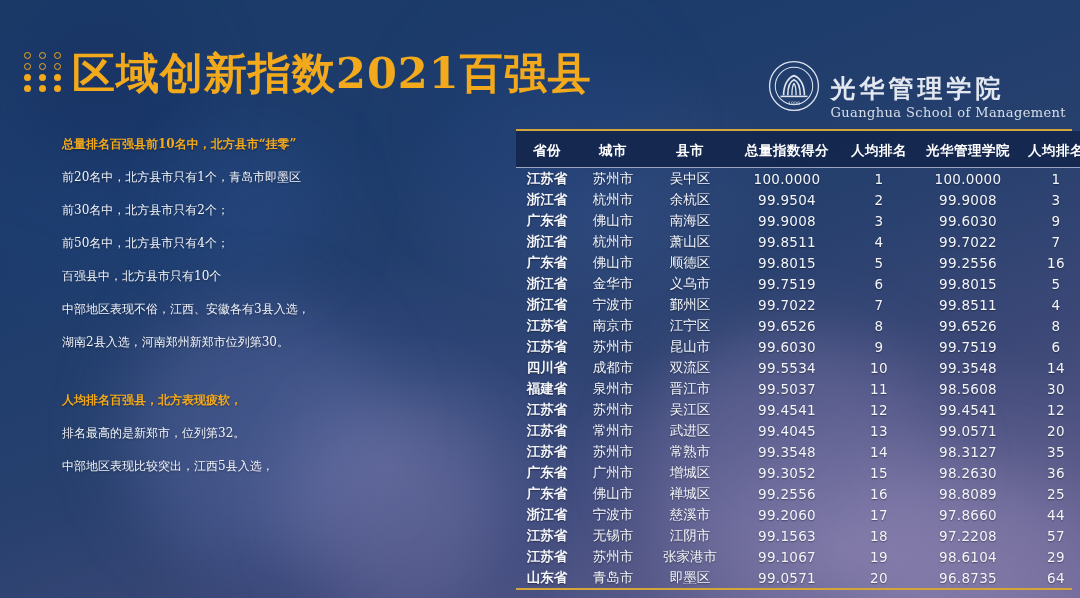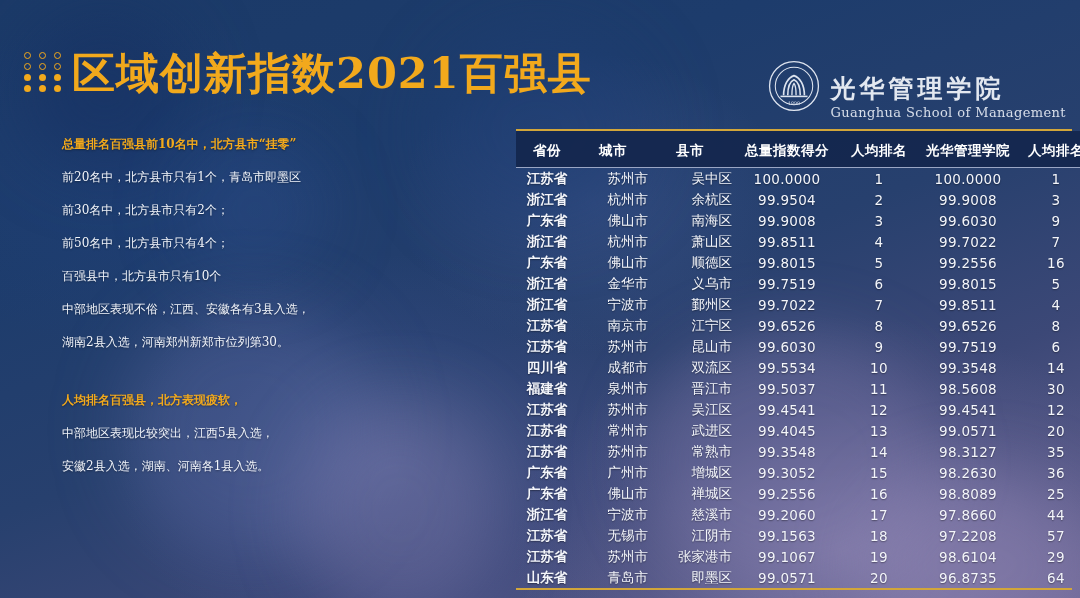--- a/index.html
+++ b/index.html
@@ -154,21 +154,20 @@
     white-space: nowrap;
     text-shadow: 0 1px 1.5px rgba(0,0,0,0.4);
   }
   table.rank tbody td.prov {
     font-weight: 700;
     font-family: "DejaVu Serif", "Liberation Serif", serif;
     margin-top: 8px;
   }
   table.rank tbody td.cn {
     font-family: "DejaVu Serif", "Liberation Serif", serif;
-    text-align: right;
   }
   table.rank tbody td.num {
     font-family: "DejaVu Sans", "Liberation Sans", sans-serif;
     letter-spacing: 0.3px;
   }
   col.c-prov  { width: 62px; }
   col.c-city  { width: 70px; }
   col.c-cnty  { width: 84px; }
   col.c-score { width: 110px; }
   col.c-rank  { width: 74px; }
@@ -224,22 +223,22 @@
   <div class="bullets">
       <div class="bul-line head">总量排名百强县前10名中，北方县市“挂零”</div>
       <div class="bul-line">前20名中，北方县市只有1个，青岛市即墨区</div>
       <div class="bul-line">前30名中，北方县市只有2个；</div>
       <div class="bul-line">前50名中，北方县市只有4个；</div>
       <div class="bul-line">百强县中，北方县市只有10个</div>
       <div class="bul-line">中部地区表现不俗，江西、安徽各有3县入选，</div>
       <div class="bul-line">湖南2县入选，河南郑州新郑市位列第30。</div>
       <div class="bul-gap"></div>
       <div class="bul-line head">人均排名百强县，北方表现疲软，</div>
+      <div class="bul-line">排名最高的是新郑市，位列第32。</div>
       <div class="bul-line">中部地区表现比较突出，江西5县入选，</div>
-      <div class="bul-line">安徽2县入选，湖南、河南各1县入选。</div>
     </div>
 
   <div class="tbl-wrap">
     <table class="rank">
       <colgroup>
         <col class="c-prov">
           <col class="c-city">
           <col class="c-cnty">
         <col class="c-score">
           <col class="c-rank">

